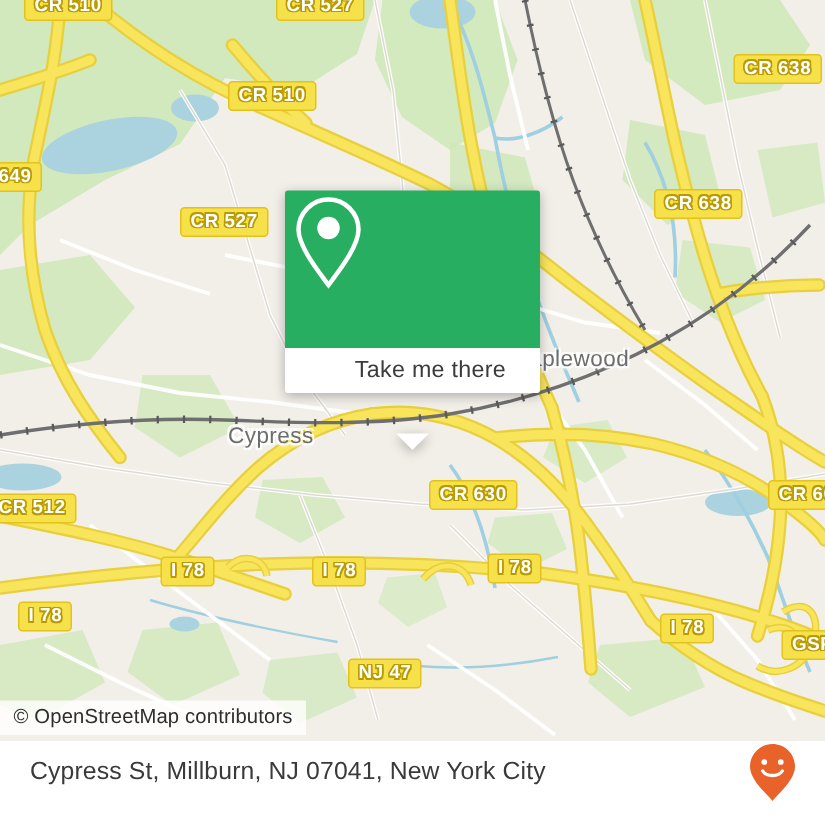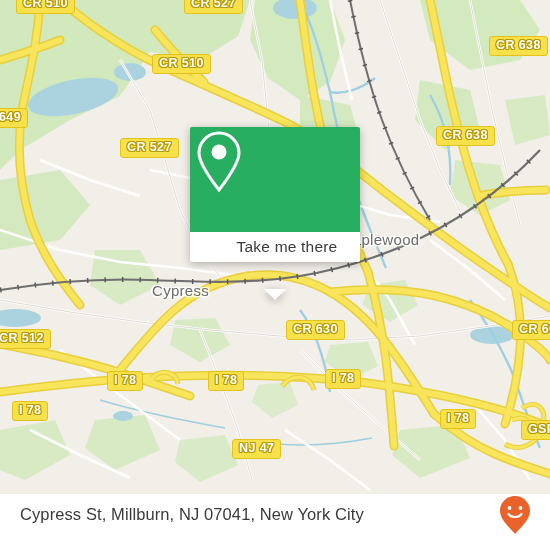--- a/index.html
+++ b/index.html
@@ -284,20 +284,21 @@
           <path d="M29,6 C18,6 9,15 9,26 C9,38 24,56 29,63 C34,56 49,38 49,26 C49,15 40,6 29,6 Z" fill="none" stroke="#ffffff" stroke-width="3"></path>
           <circle cx="29" cy="25" r="7.5" fill="#ffffff"></circle>
         </svg>
       </div>
       <div class="popup-bottom">
         <span>Take me there</span>
       </div>
       <div class="popup-tail"></div>
     </div>
 
+    <div class="attrib">© OpenStreetMap contributors</div>
   </div>
 
   <div class="footer">
     <svg class="footer-wm" width="550" height="550" viewBox="0 0 550 550">
       <g fill="none" stroke="#b9b9b9" stroke-width="7">
         <path d="M0,392 C60,384 120,378 180,376 C240,374 300,376 360,382 C420,390 478,402 520,416"></path>
         <path d="M368,272 C376,300 382,330 386,360 C390,392 392,420 394,446"></path>
         <path d="M330,292 C365,288 400,288 436,296 C470,304 500,318 524,336"></path>
         <path d="M200,330 L220,380 L238,430 L252,480"></path>
         <path d="M60,350 L100,380 L140,410 L180,440"></path>

